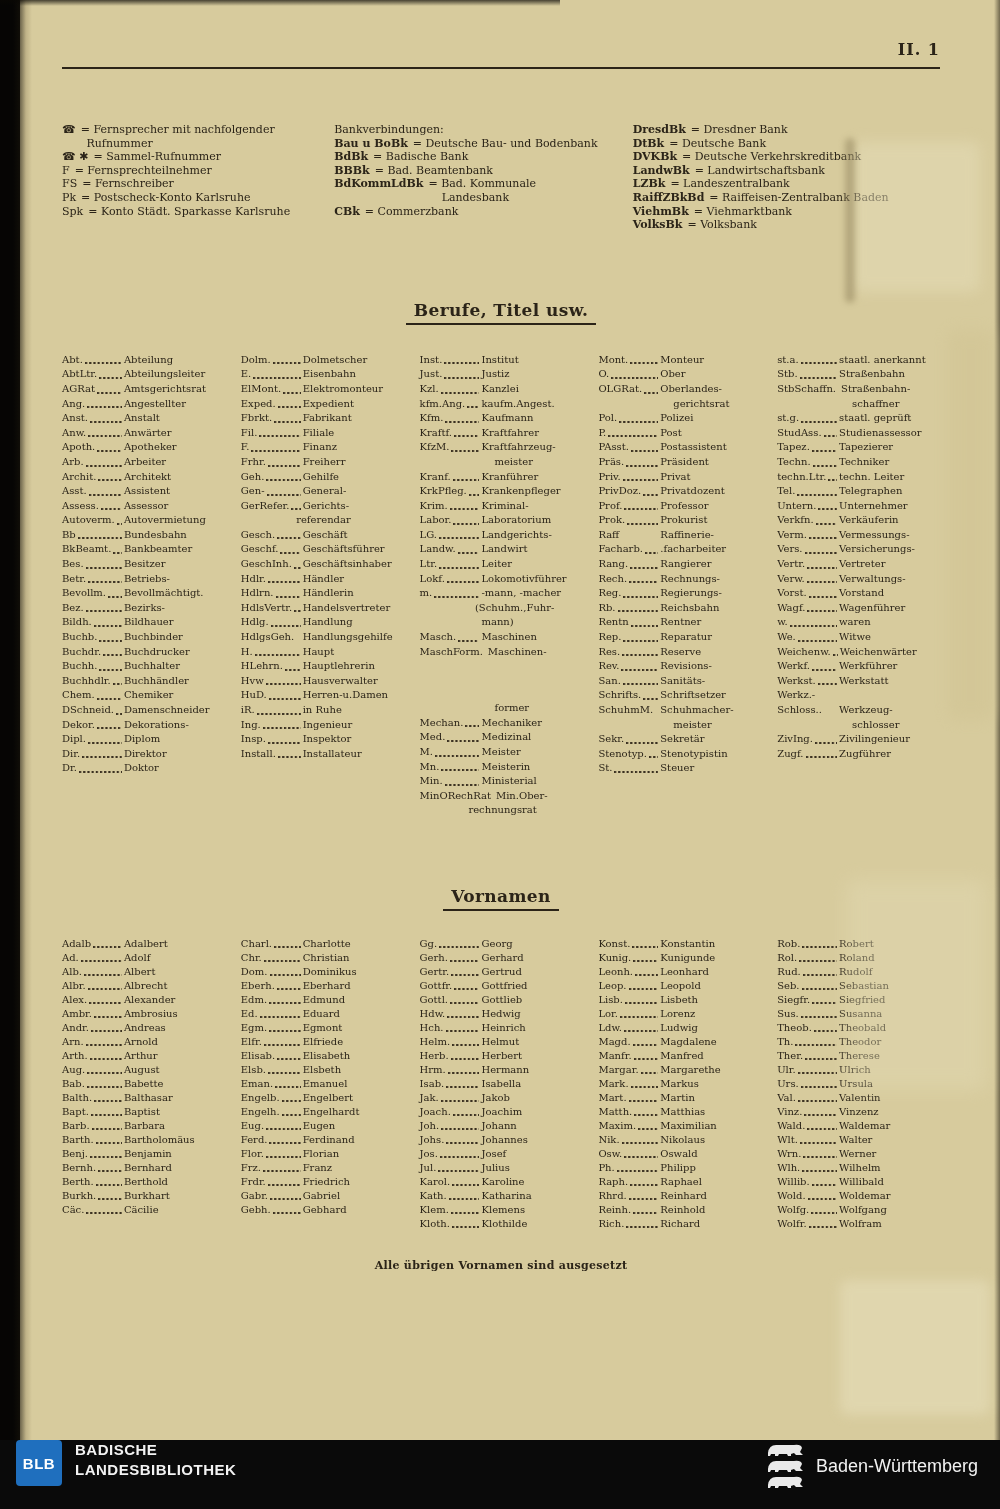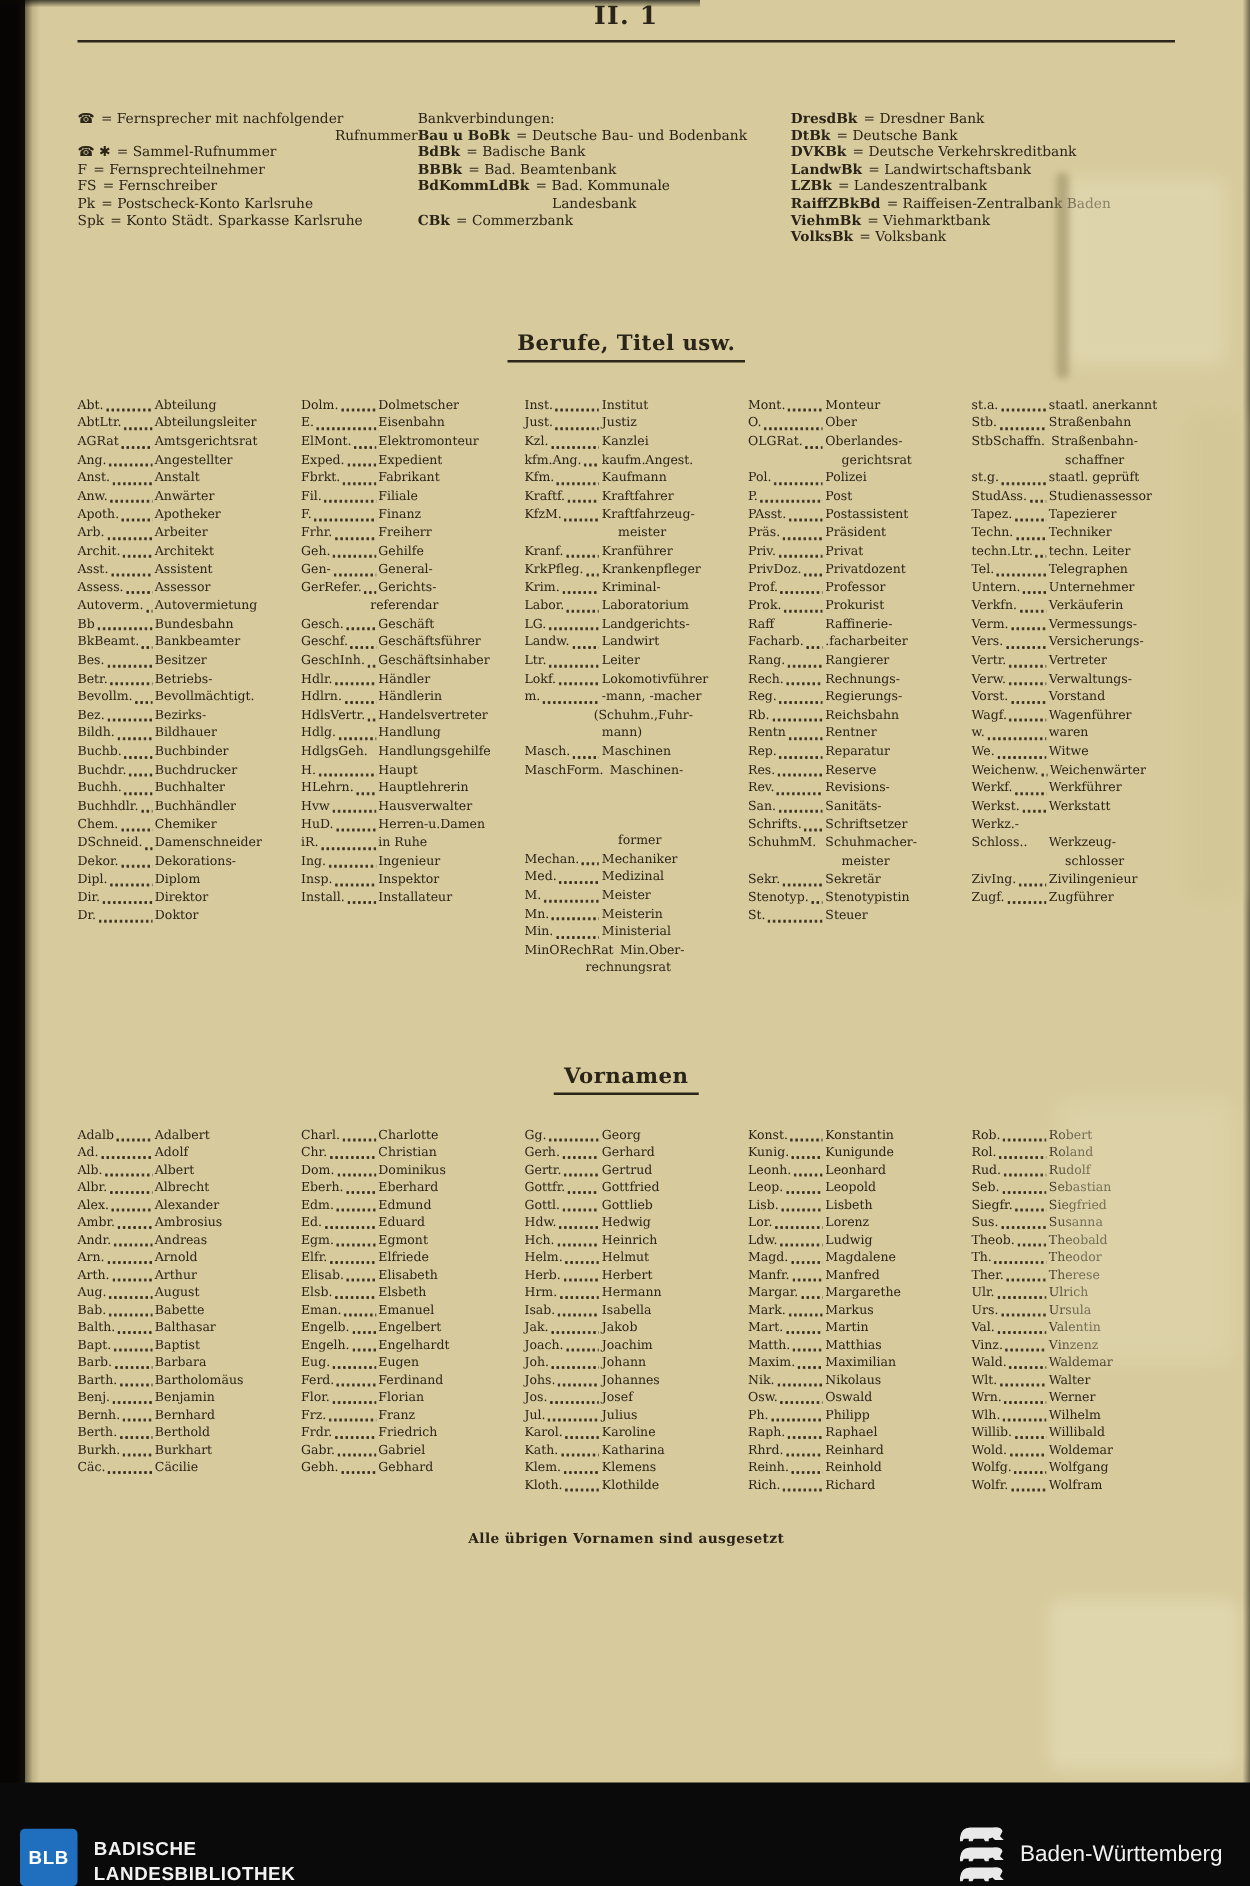--- a/index.html
+++ b/index.html
@@ -4,21 +4,21 @@
 <style>
   * { margin:0; padding:0; box-sizing:border-box; }
   html,body { width:1000px; height:1509px; }
   body {
     position:relative; overflow:hidden; background:#0c0b08;
     font-family:"DejaVu Serif","Liberation Serif",serif; color:#2b2418;
   }
   .paper { position:absolute; left:20px; top:0; right:0; bottom:69px; background:#d7cb9d; }
   .inner { padding:0 60px 0 42px; }
 
-  .pagenum { text-align:center; font-weight:bold; font-size:20px; letter-spacing:1px; }
+  .pagenum { text-align:right; font-weight:bold; font-size:16px; padding-top:40px; letter-spacing:1px; }
   .toprule { border-top:2px solid #2b2418; margin-top:8px; }
 
   .main-title { text-align:center; font-weight:bold; font-size:31px; margin-top:66px; letter-spacing:.8px; }
 
   .legend { display:grid; grid-template-columns:31% 34% 35%; margin-top:54px; font-size:11px; line-height:13.6px; }
   .legend .row { display:flex; }
   .legend .ab { white-space:pre; margin-right:5px; }
   .legend .df { flex:none; white-space:pre; }
   .legend .bold-ab .ab { font-weight:bold; }
   .legend .cont { white-space:pre; }
@@ -40,22 +40,22 @@
   .footnote { text-align:center; font-size:11px; font-weight:bold; margin-top:28px; letter-spacing:.3px; }
 
   .edge-left { position:absolute; left:0; top:0; bottom:69px; width:32px; pointer-events:none;
     background:linear-gradient(90deg,#060504 0,#060504 13px,rgba(20,16,8,.55) 20px,rgba(120,105,70,.25) 26px,rgba(0,0,0,0) 32px); }
   .edge-right { position:absolute; right:0; top:0; bottom:69px; width:6px; pointer-events:none;
     background:linear-gradient(270deg,rgba(30,25,14,.55),rgba(0,0,0,0)); }
   .edge-top { position:absolute; top:0; left:0; width:560px; height:6px; pointer-events:none;
     background:linear-gradient(180deg,rgba(10,8,4,.7),rgba(0,0,0,0)); }
   .ghost { position:absolute; border-radius:8px; pointer-events:none; }
 
-  .footer { position:absolute; left:0; right:0; bottom:0; height:83px; background:#0a0a0a;
-    display:flex; align-items:flex-end; padding:0 16px; color:#f2f2f2;
+  .footer { position:absolute; left:0; right:0; bottom:0; height:69px; background:#0a0a0a;
+    display:flex; align-items:flex-start; padding:0 16px; color:#f2f2f2;
     font-family:"Liberation Sans","DejaVu Sans",sans-serif; }
   .blb-badge { width:46px; height:46px; background:#1f6fbe; border-radius:4px; flex:none;
     display:flex; align-items:center; justify-content:center; font-weight:bold; font-size:15px; letter-spacing:.5px; color:#fff; }
   .lib-name { margin-left:13px; font-weight:bold; font-size:15px; line-height:1.3; letter-spacing:.5px; }
   .footer-right { margin-left:auto; display:flex; align-items:center; gap:10px; padding-right:6px; }
   .region { font-size:18px; }
   .coa svg { display:block; }
 </style>
 </head>
 <body>
@@ -66,21 +66,21 @@
     <div class="pagenum">II. 1</div>
     <div class="toprule"></div>
 
 
     <div class="legend">
       <div class="legend-col">
           <div class="row">
             <span class="ab">☎</span>
             <span class="df">= Fernsprecher mit nachfolgender</span>
           </div>
-          <div class="cont" style="padding-left: 9%; text-align: right;">Rufnummer</div>
+          <div class="cont" style="padding-left: 9%;">Rufnummer</div>
           <div class="row">
             <span class="ab">☎ ✱</span>
             <span class="df">= Sammel-Rufnummer</span>
           </div>
           <div class="row">
             <span class="ab">F</span>
             <span class="df">= Fernsprechteilnehmer</span>
           </div>
           <div class="row">
             <span class="ab">FS</span>

